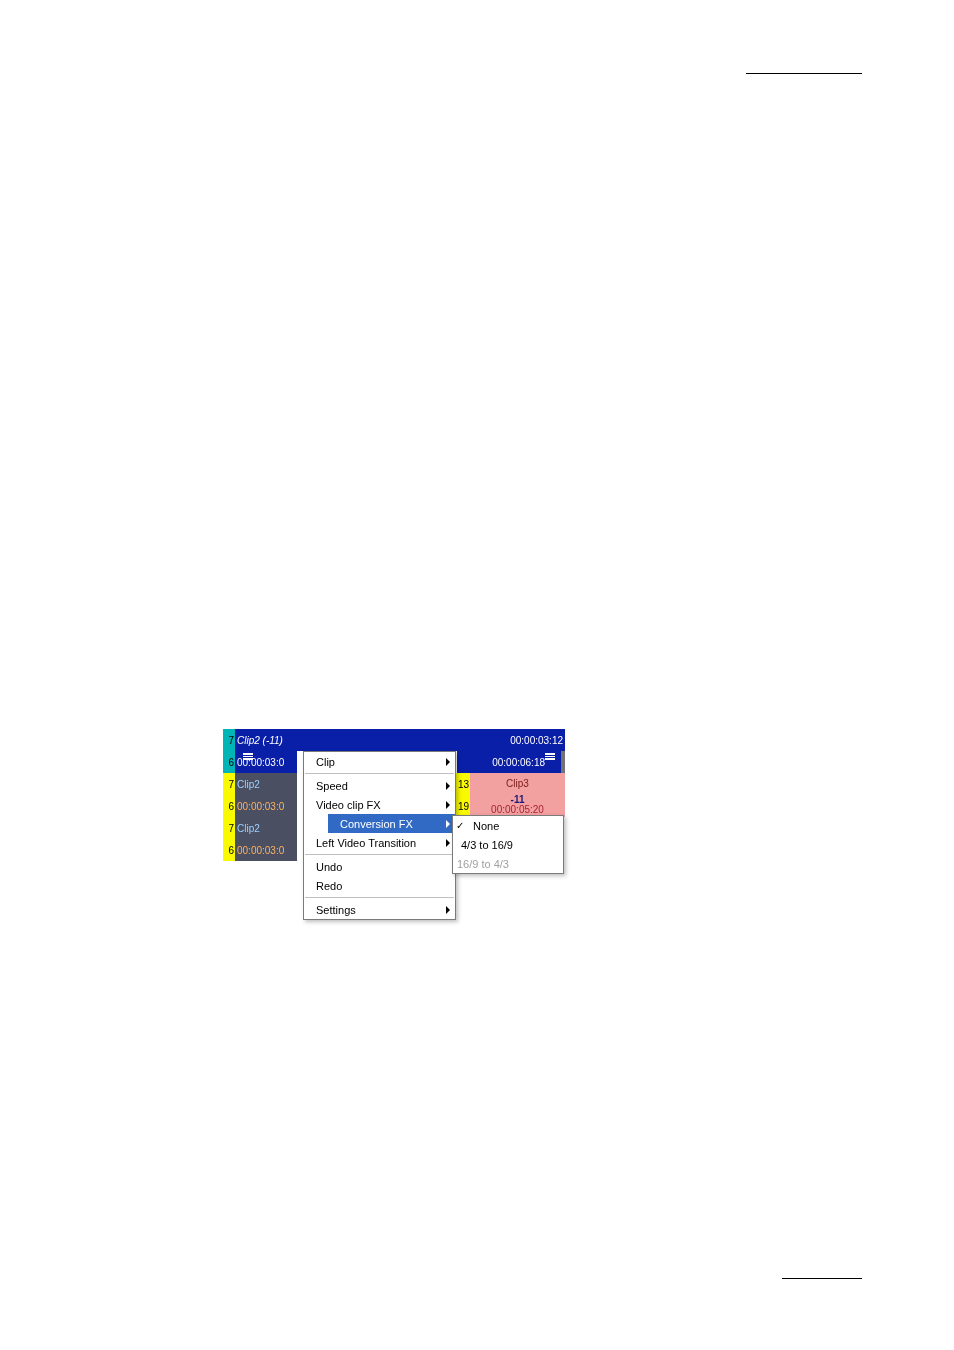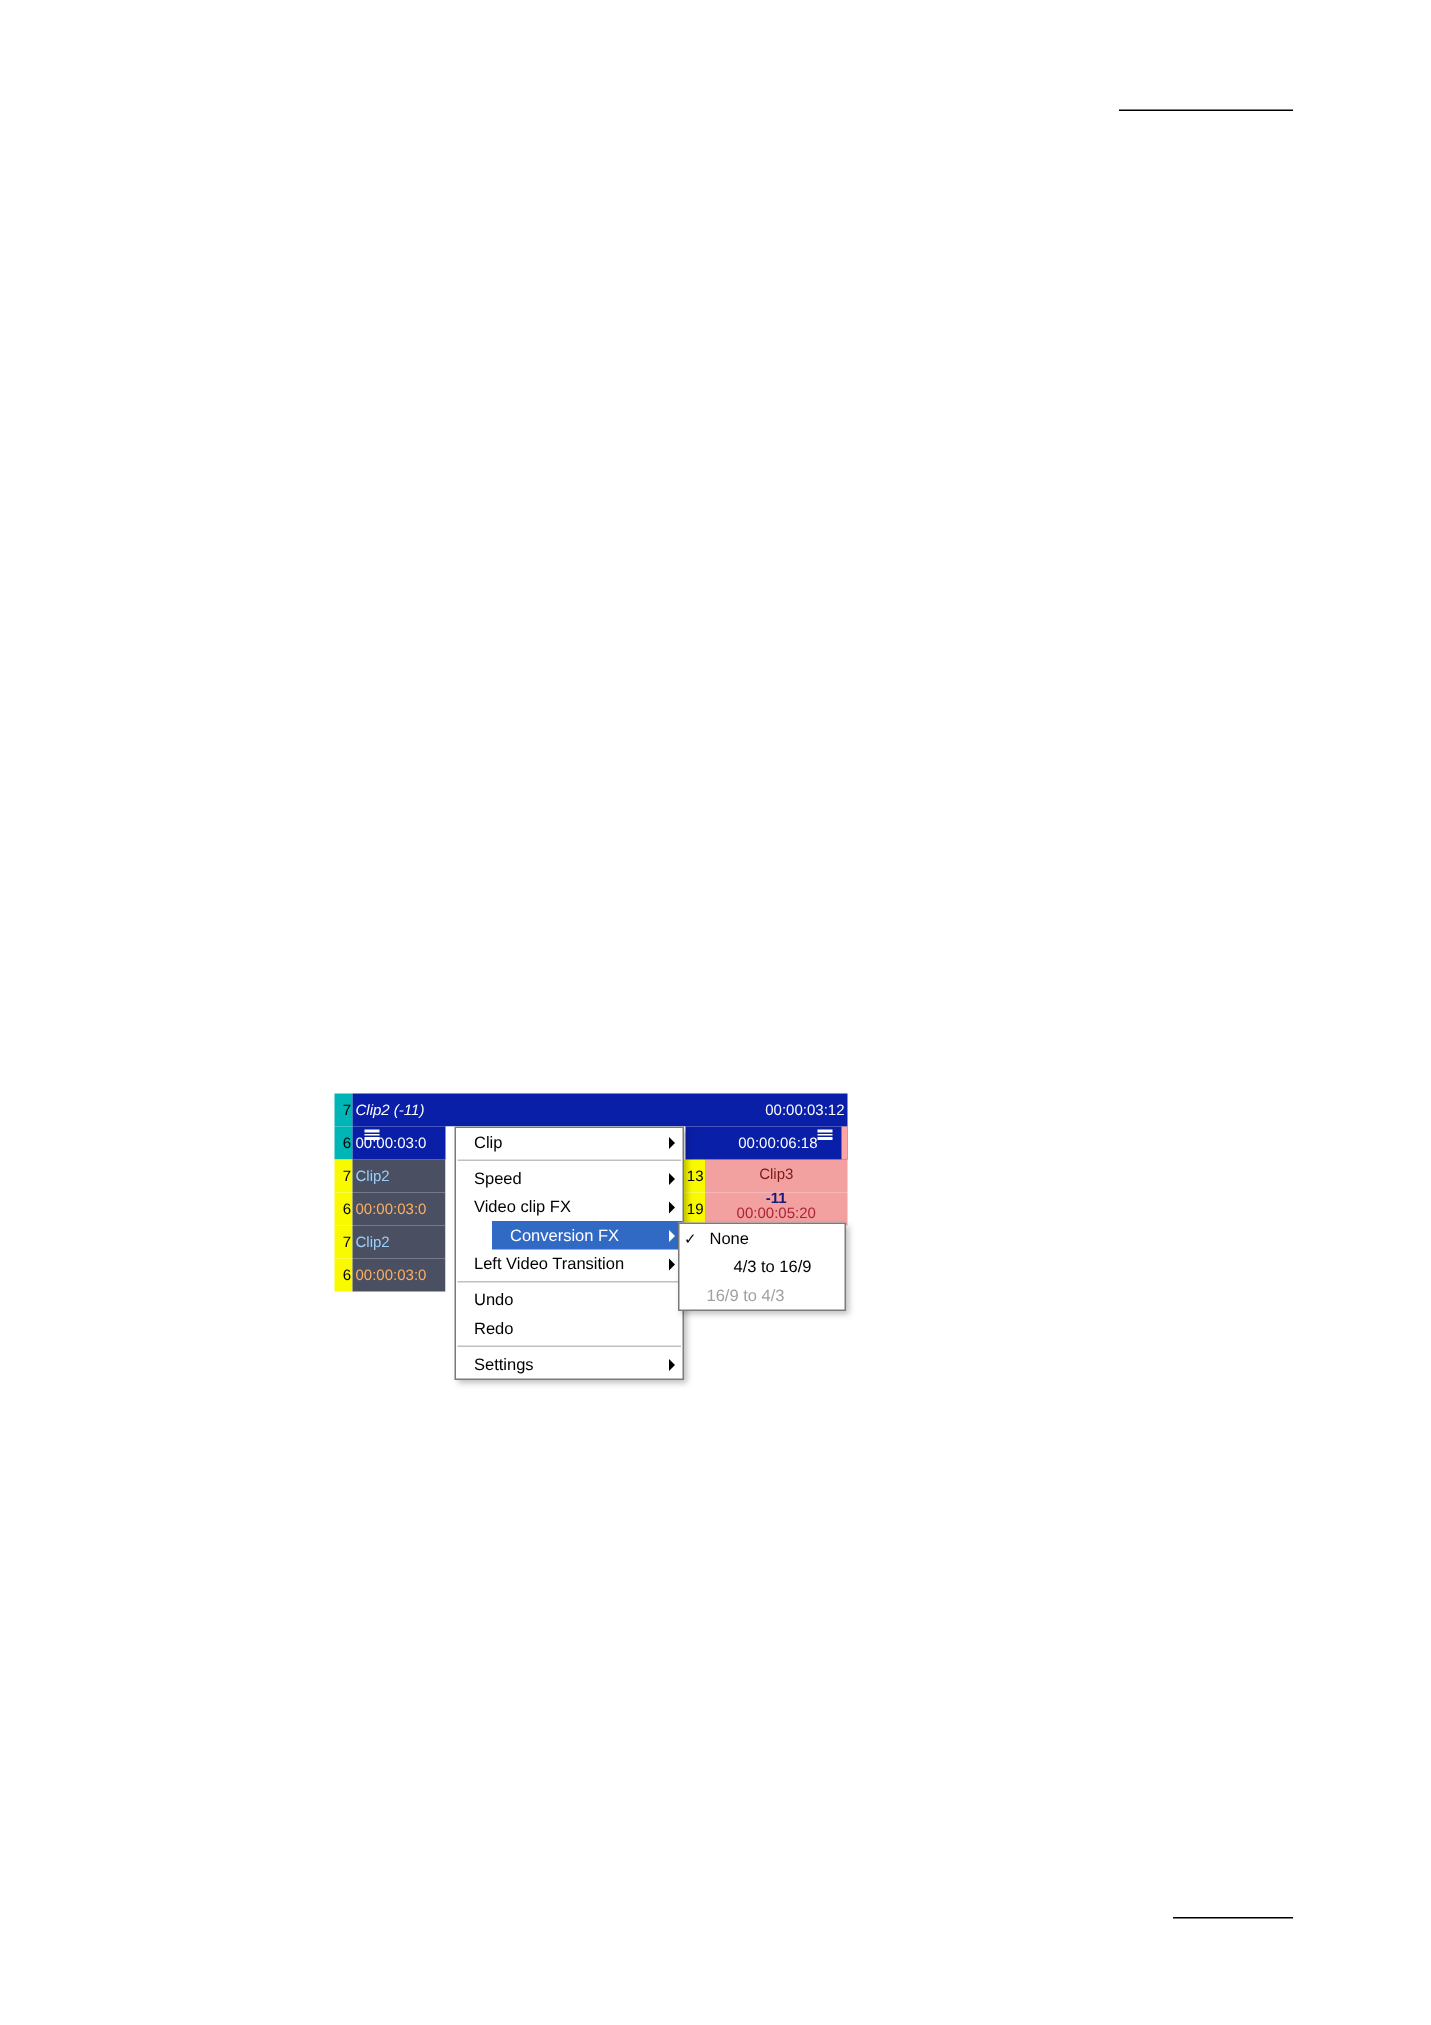--- a/index.html
+++ b/index.html
@@ -153,21 +153,21 @@
       <div class="num-cell" style="background:#00b5b5">6</div>
       <div class="clip" style="flex:0 0 62px;background:#0a1fa8;color:#fff;position:relative">
         <div class="grip" style="position:absolute;left:6px;top:2px">
             <span></span>
             <span></span>
             <span></span>
           </div>
         <span style="margin-left:0">00:00:03:0</span>
       </div>
       <div style="flex:1;background:#fff"></div>
-      <div class="clip" style="flex:0 0 108px;background:#0a1fa8;color:#fff;justify-content:flex-end;border-right:4px solid #fca5a5;position:relative">
+      <div class="clip" style="flex:0 0 108px;background:#0a1fa8;color:#fff;justify-content:flex-end;border-right:4px solid #737373;position:relative">
         <div class="grip" style="position:absolute;right:4px;top:2px">
             <span></span>
             <span></span>
             <span></span>
           </div>
         <span style="margin-right:14px">00:00:06:18</span>
       </div>
     </div>
 
     <div class="track-row">
@@ -245,21 +245,21 @@
       <span>Settings</span>
       <span class="arrow"></span>
     </div>
   </div>
 
   <div class="menu" style="left:229px;top:86px;width:112px">
     <div class="menu-item" style="padding-left:20px">
       <span class="check">✓</span>
       <span>None</span>
     </div>
-    <div class="menu-item" style="padding-left:36px">
+    <div class="menu-item" style="padding-left:8px">
       <span>4/3 to 16/9</span>
     </div>
-    <div class="menu-item disabled" style="padding-left:18px">
+    <div class="menu-item disabled" style="padding-left:4px">
       <span>16/9 to 4/3</span>
     </div>
   </div>
 
 </div>
 
 </body></html>

